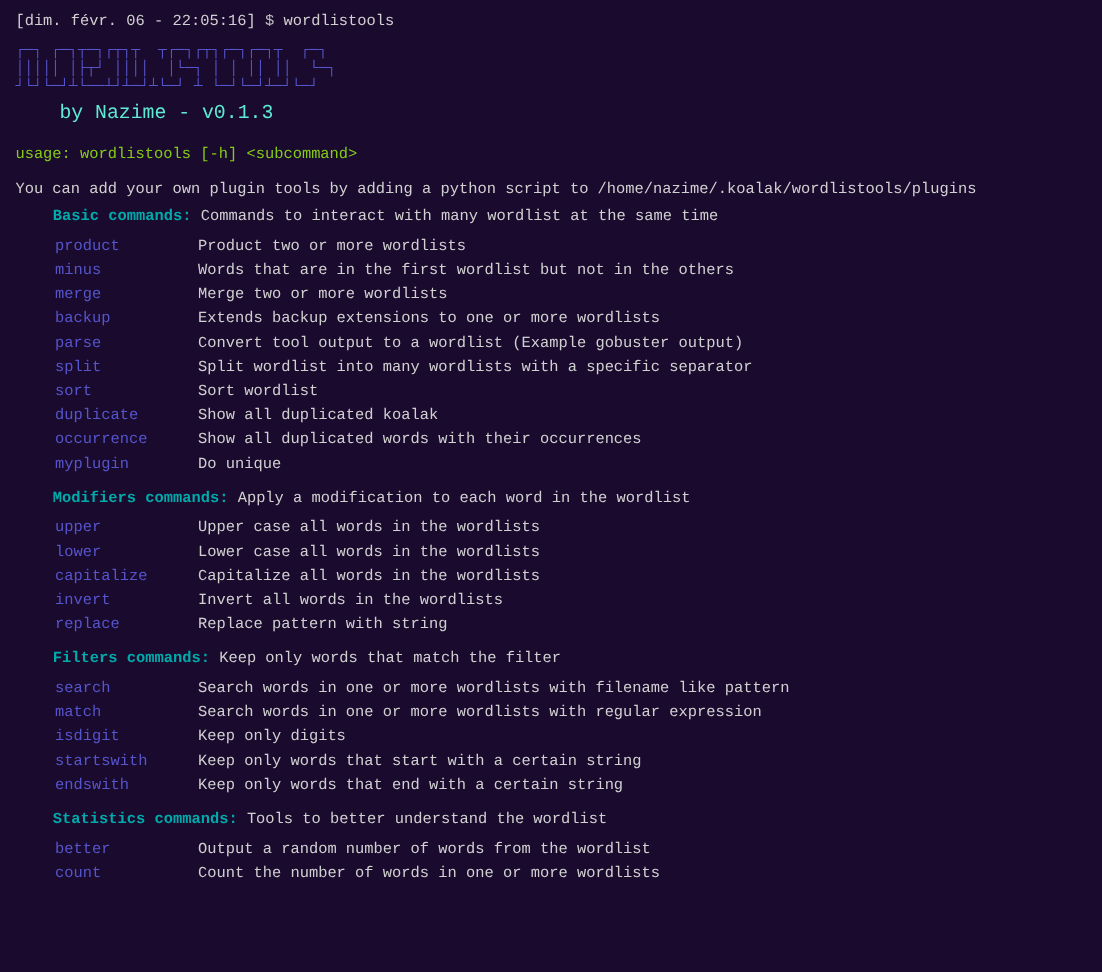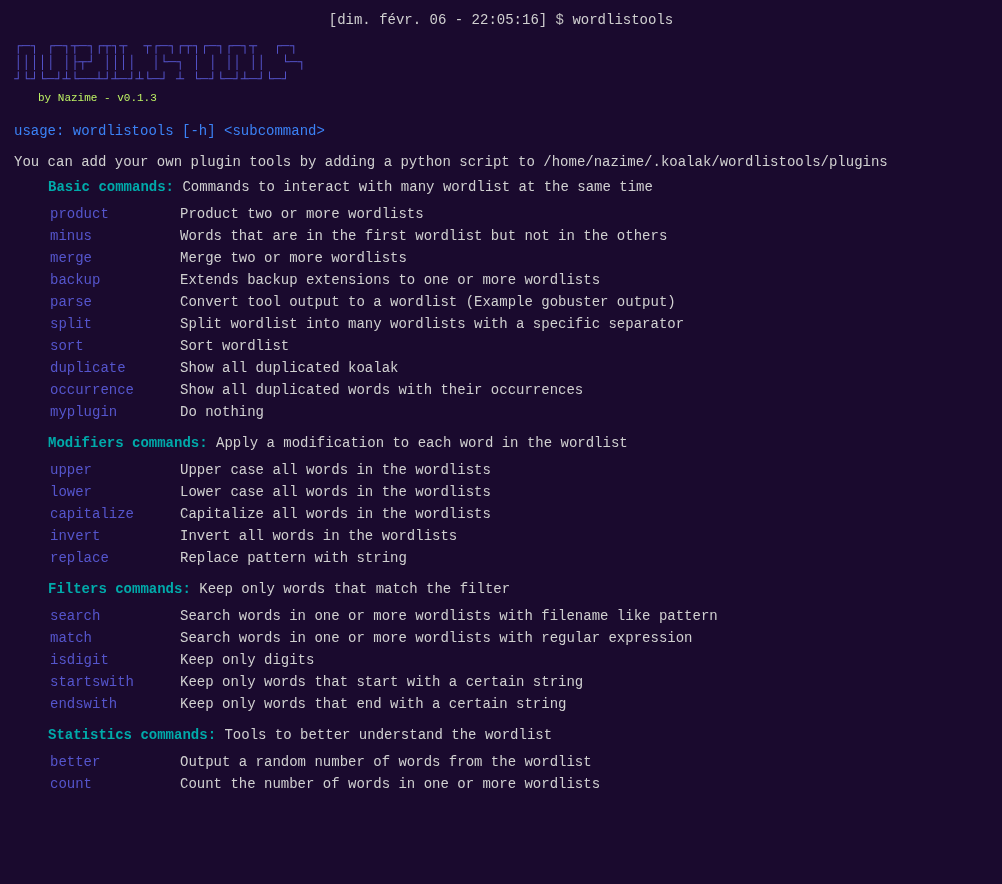--- a/index.html
+++ b/index.html
@@ -9,32 +9,31 @@
       font-family: 'Courier New', Courier, monospace;
       font-size: 14px;
       padding: 10px 14px;
       width: 1002px;
       min-height: 884px;
       line-height: 1.5;
     }
     .prompt-line {
       color: #c0c0c0;
       margin-bottom: 8px;
-      text-align: center;
     }
     .prompt-bracket { color: #d0d0d0; }
     .prompt-cmd { color: #d0d0d0; }
     .by-line {
-      color: #bef264;
-      margin-left: 24px;
+      color: #5eead4;
+      margin-left: 40px;
       margin-bottom: 14px;
-      font-size: 11px;
+      font-size: 18px;
     }
     .usage-line {
-      color: #3b82f6;
+      color: #84cc16;
       margin-bottom: 10px;
     }
     .plugin-line {
       color: #d0d0d0;
     }
     .section-header {
       margin-bottom: 6px;
       margin-top: 4px;
       margin-left: 34px;
     }
@@ -114,21 +113,21 @@
       <div class="command-row">
         <span class="cmd-name">duplicate</span>
         <span class="cmd-desc">Show all duplicated koalak</span>
       </div>
       <div class="command-row">
         <span class="cmd-name">occurrence</span>
         <span class="cmd-desc">Show all duplicated words with their occurrences</span>
       </div>
       <div class="command-row">
         <span class="cmd-name">myplugin</span>
-        <span class="cmd-desc">Do nothing</span>
+        <span class="cmd-desc">Do unique</span>
       </div>
     </div>
     <div class="section-block">
       <div class="section-header"><span class="section-label">Modifiers commands:</span><span class="section-desc"> Apply a modification to each word in the wordlist</span></div>
       <div class="command-row">
         <span class="cmd-name">upper</span>
         <span class="cmd-desc">Upper case all words in the wordlists</span>
       </div>
       <div class="command-row">
         <span class="cmd-name">lower</span>

